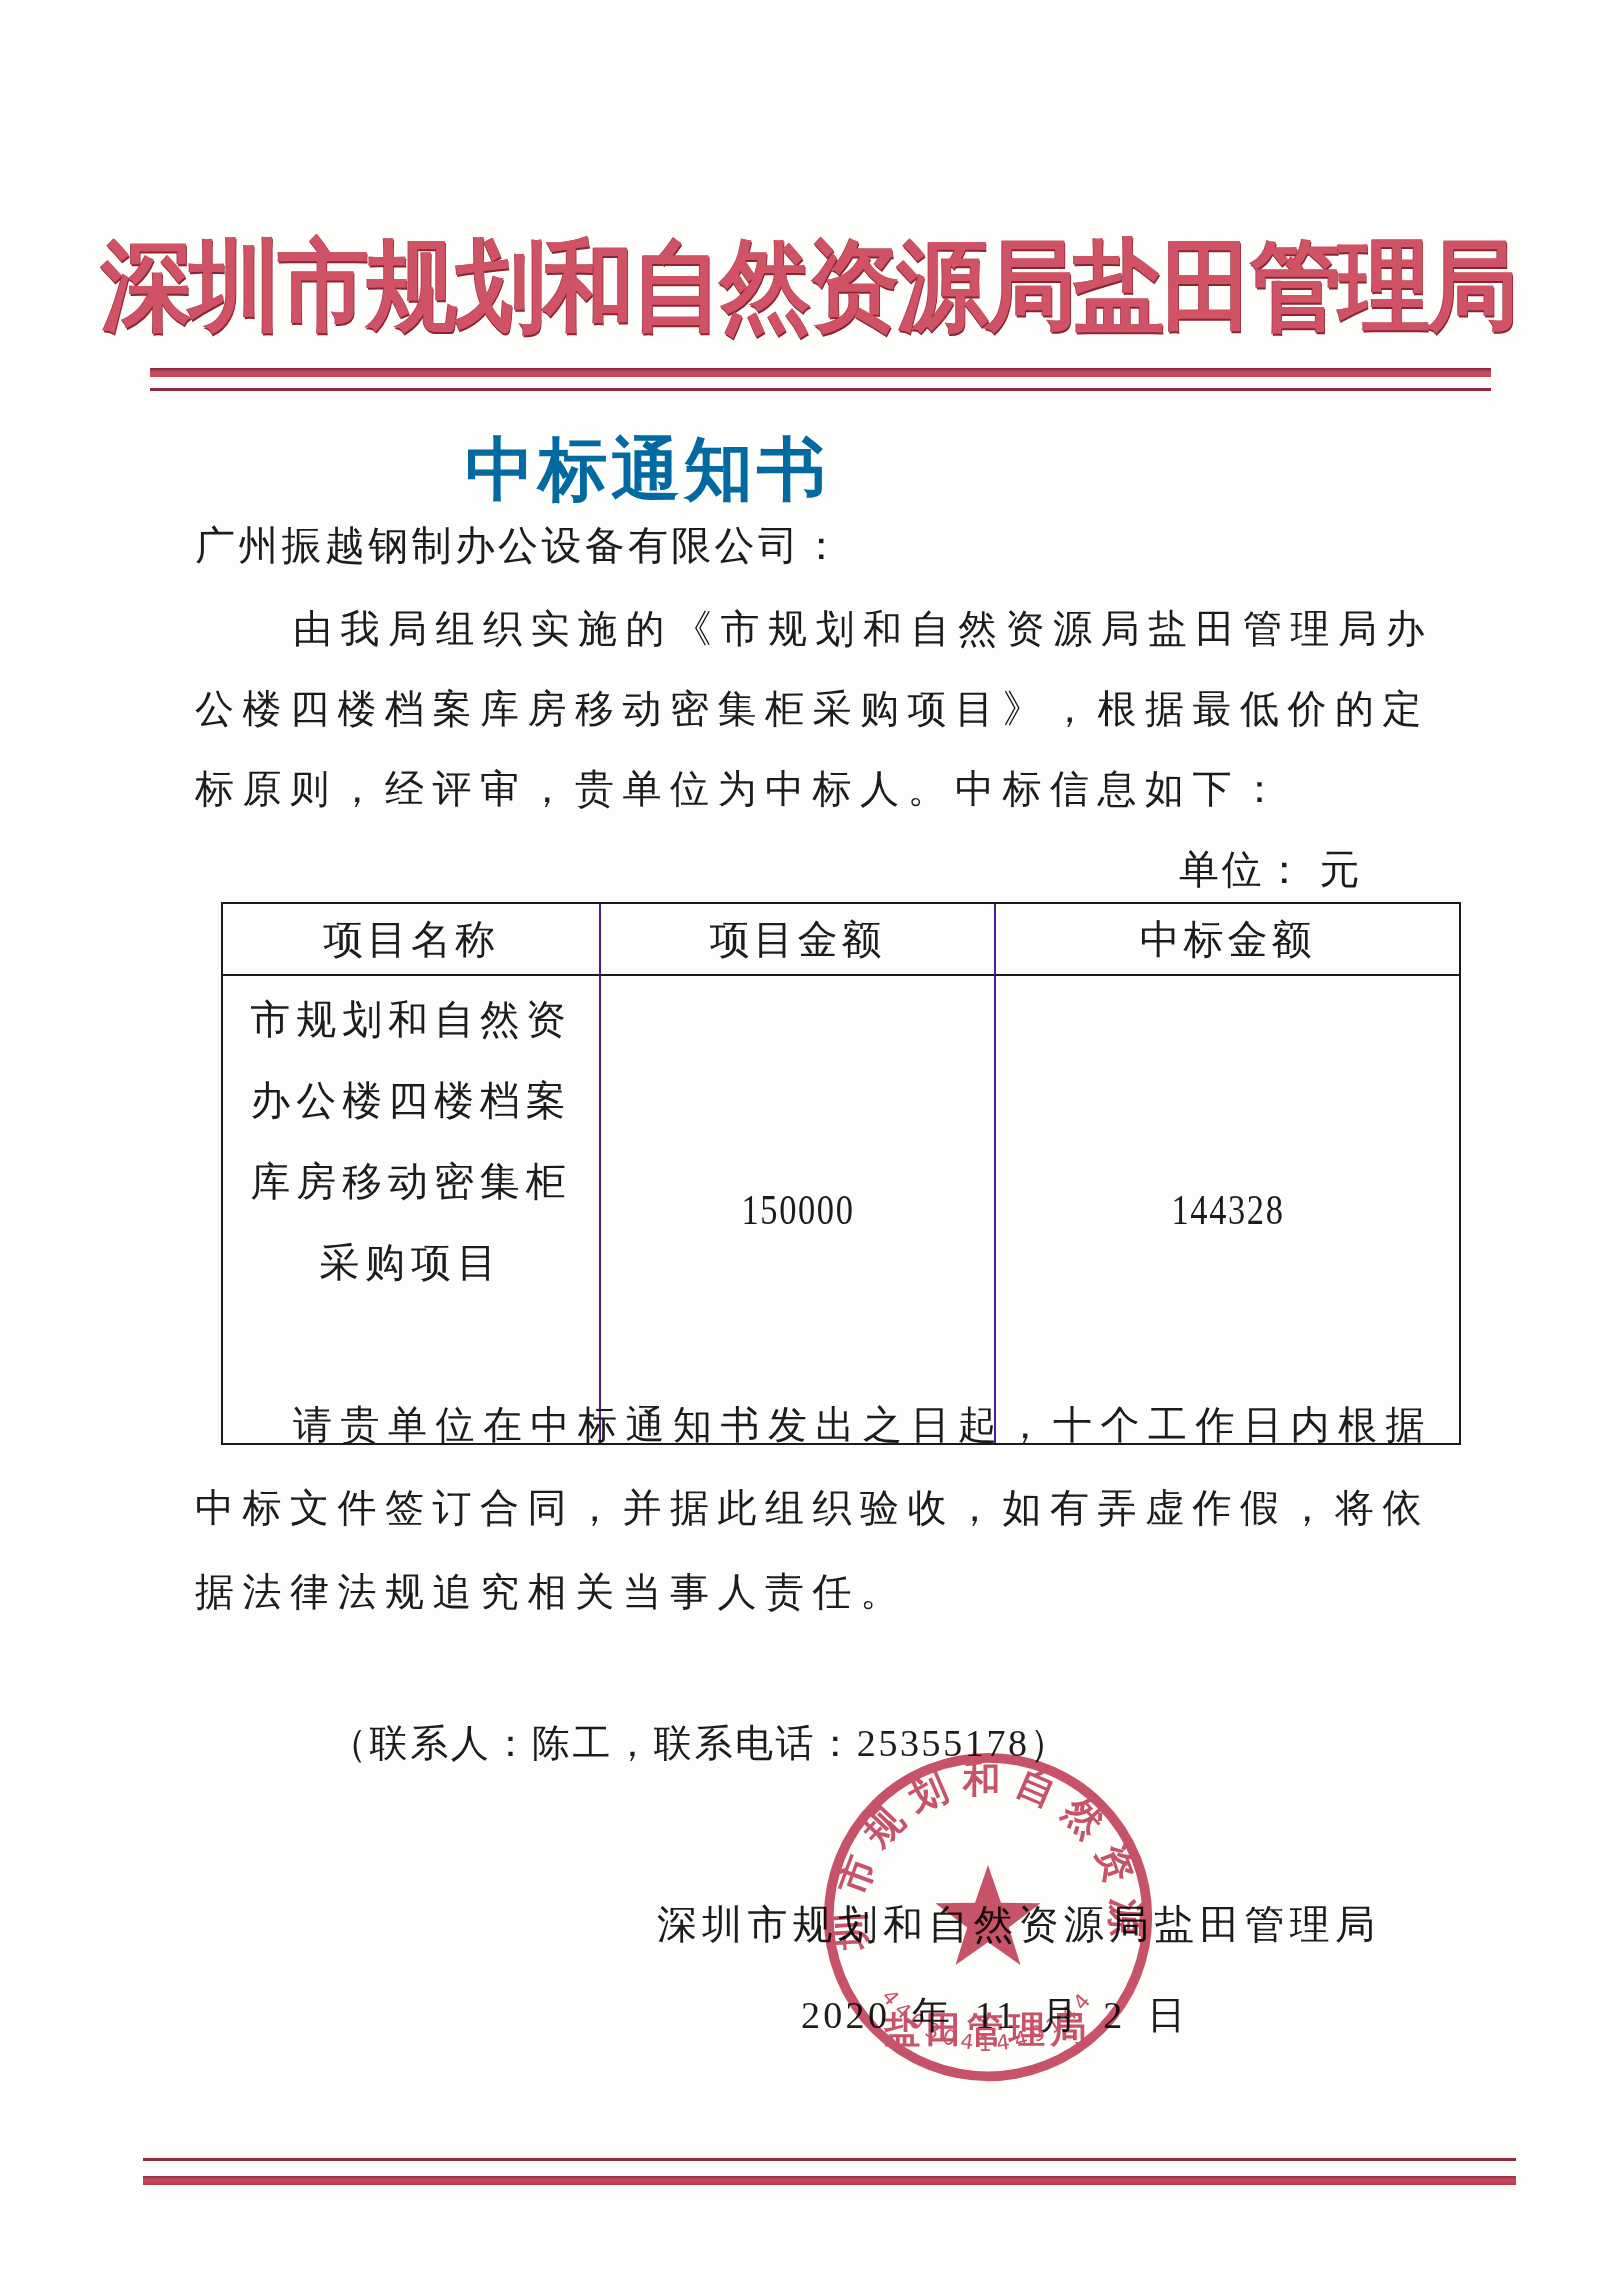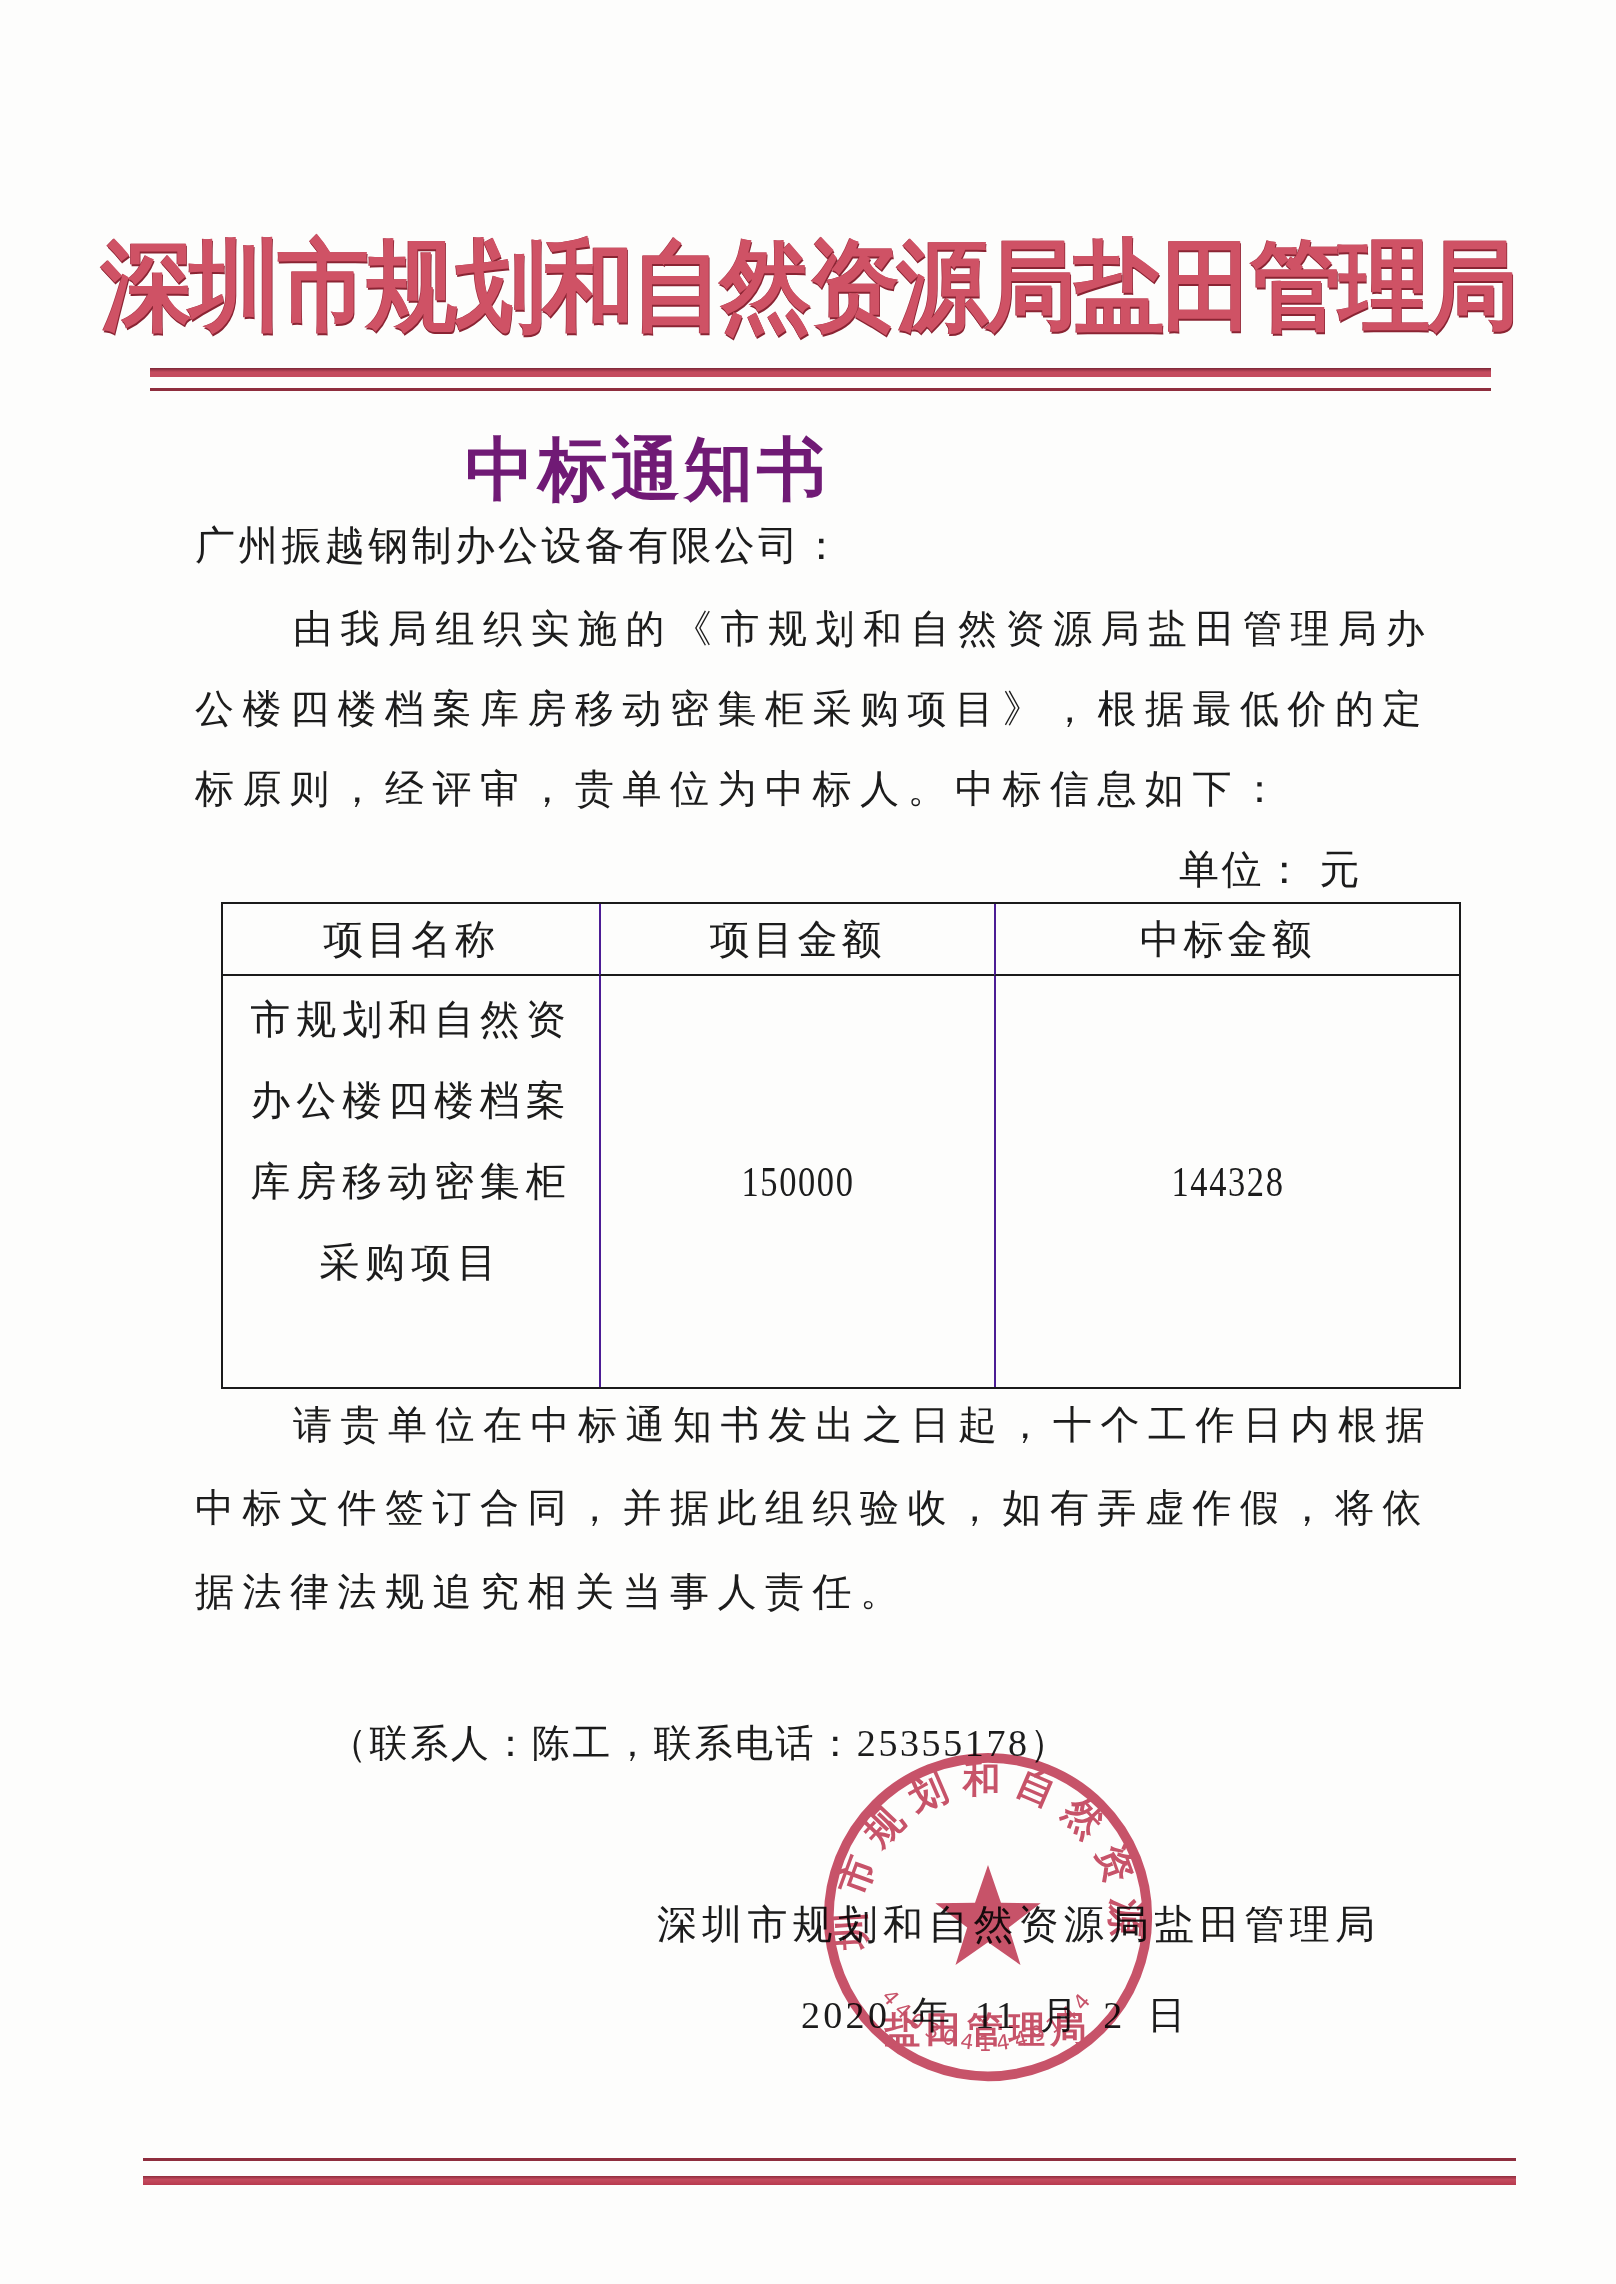--- a/index.html
+++ b/index.html
@@ -17,32 +17,32 @@
     text-shadow:0.7px 1.3px 0 #8a2433, -0.7px 0 0 #a83648;
     transform:scaleY(1.09);transform-origin:top center;
     white-space:nowrap;
   }
   .rule-thick-top{top:368px;left:150px;width:1341px;height:8.5px;
     background:linear-gradient(#7d2737,#c44b5e 45%,#c44b5e);}
   .rule-thin-top{top:388px;left:150px;width:1341px;height:3.3px;background:#8e2d3d;}
   
   .doc-title{
     top:424px;left:0;width:1295px;text-align:center;
-    font-size:69px;font-weight:bold;letter-spacing:3.9px;color:#701a75;
+    font-size:69px;font-weight:bold;letter-spacing:3.9px;color:#0369a1;
     white-space:nowrap;
   }
   
   .bodyline{left:195px;width:1289px;font-size:39px;letter-spacing:8.5px;
     color:#1c1c1c;white-space:nowrap;}
   .indent{padding-left:98px;}
   .recipient{top:518px;left:195px;font-size:40px;letter-spacing:3.3px;white-space:nowrap;}
   .unit-label{top:842px;right:255px;font-size:40px;letter-spacing:2.6px;white-space:nowrap;}
   
   .award-table{
-    top:902px;left:221px;width:1240px;height:487px;
+    top:902px;left:221px;width:1240px;height:543px;
     border:2.6px solid #1b1b1b;box-sizing:border-box;
     display:grid;grid-template-columns:376px 395px 1fr;grid-template-rows:72px 1fr;
     background:transparent;
   }
   .cell{display:flex;align-items:center;justify-content:center;
     font-size:40px;letter-spacing:3.9px;box-sizing:border-box;}
   .cell.c2,.cell.c3{border-left:2px solid #4c1d95;}
   .cell.hdr{border-bottom:2.6px solid #1b1b1b;}
   .name-cell{flex-direction:column;justify-content:flex-start;line-height:81px;
     letter-spacing:5.9px;padding-top:2.6px;}

